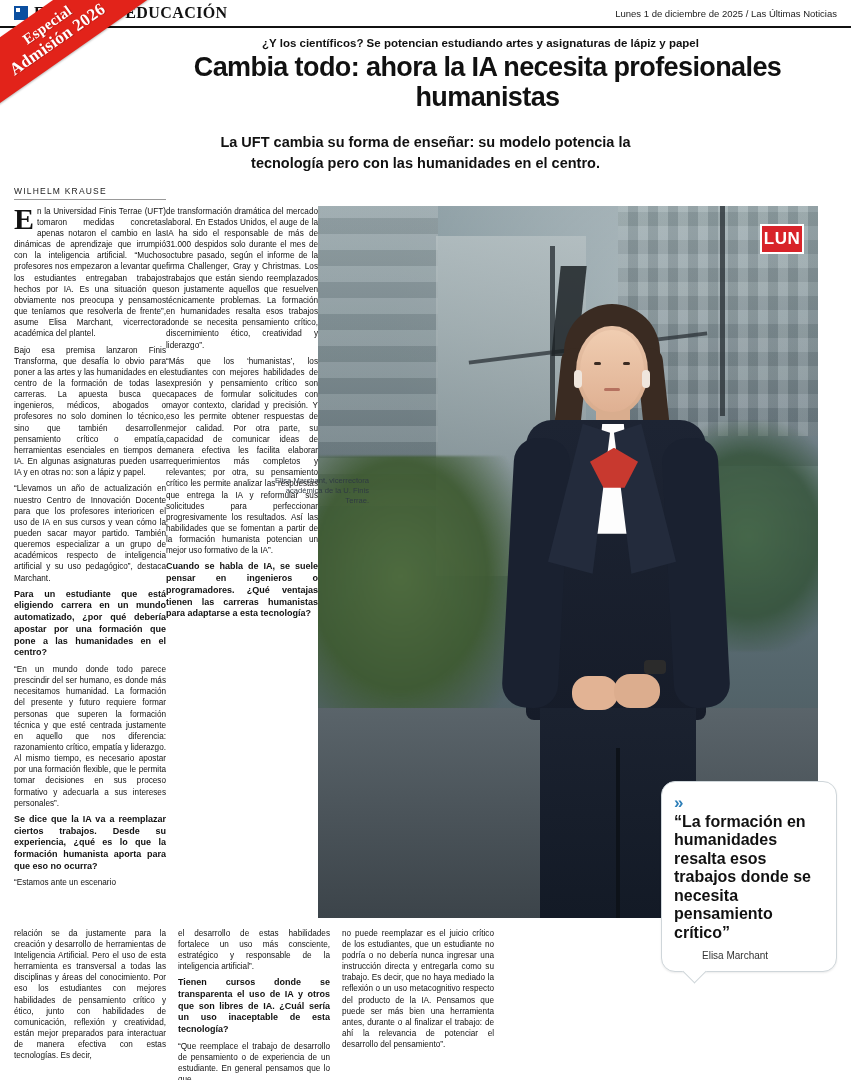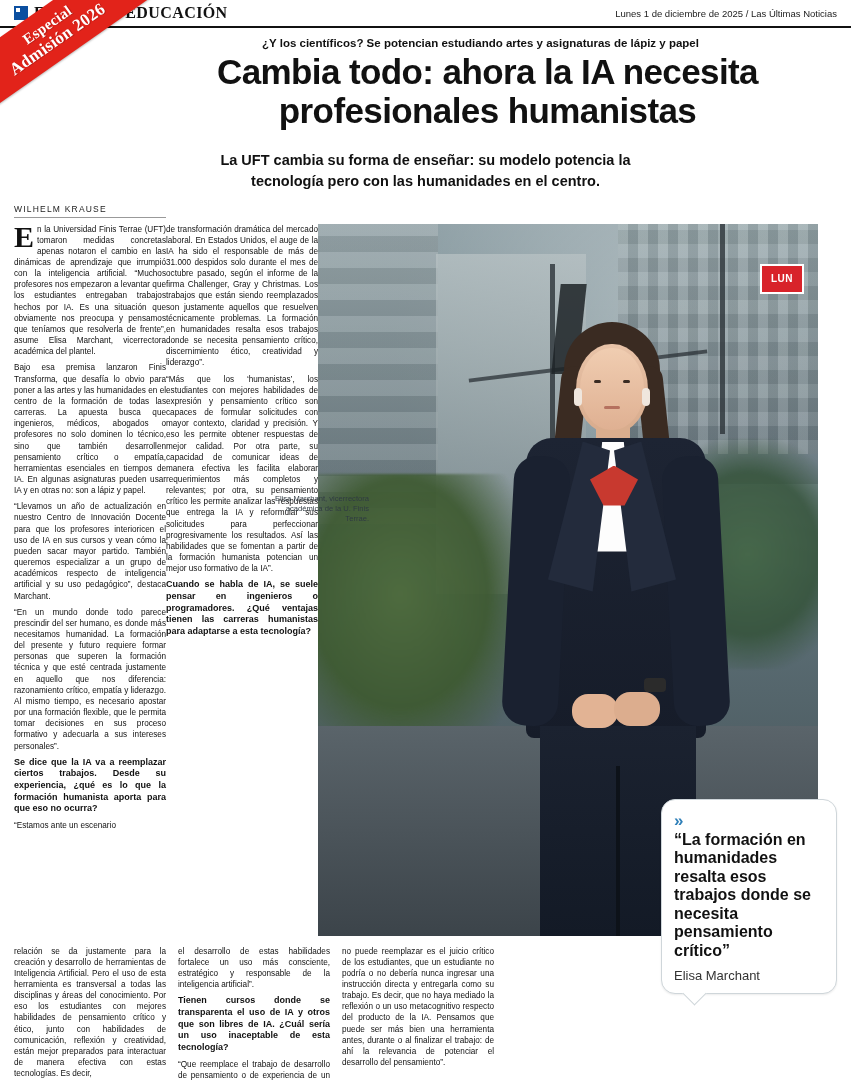--- a/index.html
+++ b/index.html
@@ -42,21 +42,21 @@
     text-align:center;
     font-size:11.5px;
     font-weight:bold;
     margin:9px 40px 3px 150px;
     font-family:"Liberation Sans", sans-serif;
   }
   .headline{
     text-align:center;
     font-family:"Liberation Sans", sans-serif;
     font-weight:bold;
-    font-size:35px;
+    font-size:27px;
     line-height:1.12;
     margin:2px 26px 0 150px;
     letter-spacing:-0.6px;
   }
 
   
   .flash{
     position:absolute;left:-62px;top:6px;
     width:230px;height:54px;
     background:#e2231a;
@@ -162,24 +162,24 @@
     background:linear-gradient(180deg,#5a646a,#3c444a);
   }
   .pole{position:absolute;width:5px;background:#2c3338;opacity:.8;}
   .p1{left:232px;top:40px;height:330px;}
   .p2{left:402px;top:0px;height:210px;}
   .crossbar{position:absolute;left:150px;top:140px;width:240px;height:4px;background:#2b3237;transform:rotate(-7deg);opacity:.75;}
   .flagdark{position:absolute;left:238px;top:60px;width:26px;height:90px;background:#1d2327;opacity:.85;transform:skewX(-6deg);}
 
   
   .lun{
-    position:absolute;right:14px;top:40px;
+    position:absolute;right:14px;top:18px;
     width:40px;height:26px;background:#d8232a;color:#fff;
     display:flex;align-items:center;justify-content:center;
-    font-weight:bold;font-size:10px;letter-spacing:.5px;
+    font-weight:bold;font-size:17px;letter-spacing:.5px;
     border:2px solid #fff;
   }
 
   
   .person{position:absolute;left:150px;bottom:0;width:300px;height:640px;}
   .p-head{
     position:absolute;left:108px;top:48px;width:72px;height:90px;border-radius:36px/46px;
     background:linear-gradient(180deg,#e8c3a8,#d8ab8c);
   }
   .p-hair{
@@ -280,21 +280,21 @@
     box-shadow:0 1px 2px rgba(0,0,0,.08);
     z-index:10;
   }
   .pullquote .marks{
     color:#2e7fb8;font-size:17px;font-weight:bold;line-height:1;margin-bottom:2px;
   }
   .pullquote .ptext{
     font-weight:bold;font-size:16px;line-height:1.16;color:#111;
   }
   .pullquote .pauthor{
-    margin-top:8px;font-size:13px;color:#333;
+    margin-top:8px;font-size:10px;color:#333;margin-left:28px;
   }
   .pq-tail{
     position:absolute;left:24px;bottom:-9px;width:16px;height:16px;background:#fff;
     border-right:1px solid #cfd6da;border-bottom:1px solid #cfd6da;
     transform:rotate(45deg);
   }
 
   
   .bottom{
     display:flex;gap:12px;padding:10px 14px 0 14px;box-sizing:border-box;
@@ -329,20 +329,21 @@
 
   <div class="content">
     <div class="byline">WILHELM KRAUSE</div>
 
     <div class="cols">
 
       <div class="col">
         <p class="dropcap">En la Universidad Finis Terrae (UFT) tomaron medidas concretas apenas notaron el cambio en las dinámicas de aprendizaje que irrumpió con la inteligencia artificial. “Muchos profesores nos empezaron a levantar que los estudiantes entregaban trabajos hechos por IA. Es una situación que obviamente nos preocupa y pensamos que teníamos que resolverla de frente”, asume Elisa Marchant, vicerrectora académica del plantel.</p>
         <p>Bajo esa premisa lanzaron Finis Transforma, que desafía lo obvio para poner a las artes y las humanidades en el centro de la formación de todas las carreras. La apuesta busca que ingenieros, médicos, abogados o profesores no solo dominen lo técnico, sino que también desarrollen pensamiento crítico o empatía, herramientas esenciales en tiempos de IA. En algunas asignaturas pueden usar IA y en otras no: son a lápiz y papel.</p>
         <p>“Llevamos un año de actualización en nuestro Centro de Innovación Docente para que los profesores interioricen el uso de IA en sus cursos y vean cómo la pueden sacar mayor partido. También queremos especializar a un grupo de académicos respecto de inteligencia artificial y su uso pedagógico”, destaca Marchant.</p>
+        <p class="q">Para un estudiante que está eligiendo carrera en un mundo automatizado, ¿por qué debería apostar por una formación que pone a las humanidades en el centro?</p>
         <p>“En un mundo donde todo parece prescindir del ser humano, es donde más necesitamos humanidad. La formación del presente y futuro requiere formar personas que superen la formación técnica y que esté centrada justamente en aquello que nos diferencia: razonamiento crítico, empatía y liderazgo. Al mismo tiempo, es necesario apostar por una formación flexible, que le permita tomar decisiones en sus proceso formativo y adecuarla a sus intereses personales”.</p>
         <p class="q">Se dice que la IA va a reemplazar ciertos trabajos. Desde su experiencia, ¿qué es lo que la formación humanista aporta para que eso no ocurra?</p>
         <p>“Estamos ante un escenario</p>
       </div>
 
       <div class="col">
         <p>de transformación dramática del mercado laboral. En Estados Unidos, el auge de la IA ha sido el responsable de más de 31.000 despidos solo durante el mes de octubre pasado, según el informe de la firma Challenger, Gray y Christmas. Los trabajos que están siendo reemplazados son justamente aquellos que resuelven técnicamente problemas. La formación en humanidades resalta esos trabajos donde se necesita pensamiento crítico, discernimiento ético, creatividad y liderazgo”.</p>
         <p>“Más que los ‘humanistas’, los estudiantes con mejores habilidades de expresión y pensamiento crítico son capaces de formular solicitudes con mayor contexto, claridad y precisión. Y eso les permite obtener respuestas de mejor calidad. Por otra parte, su capacidad de comunicar ideas de manera efectiva les facilita elaborar requerimientos más completos y relevantes; por otra, su pensamiento crítico les permite analizar las respuestas que entrega la IA y reformular sus solicitudes para perfeccionar progresivamente los resultados. Así las habilidades que se fomentan a partir de la formación humanista potencian un mejor uso formativo de la IA”.</p>
         <p class="q">Cuando se habla de IA, se suele pensar en ingenieros o programadores. ¿Qué ventajas tienen las carreras humanistas para adaptarse a esta tecnología?</p>
       </div>

